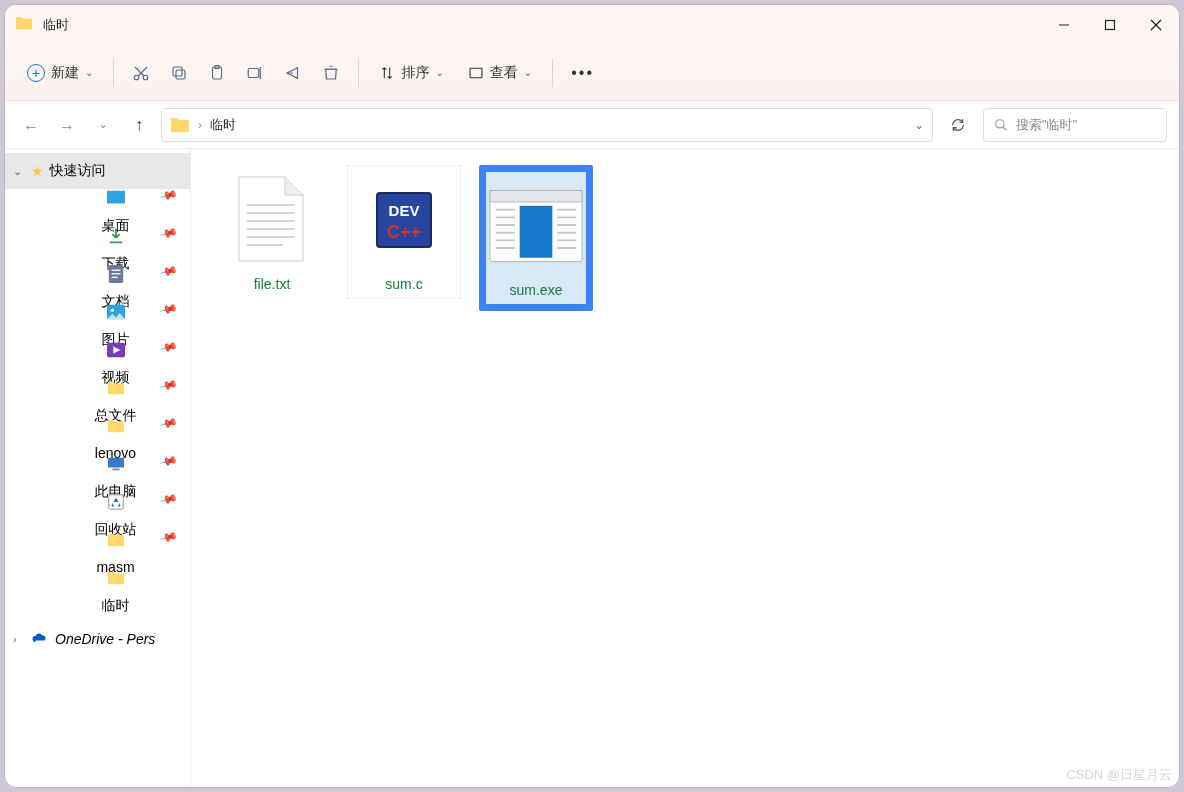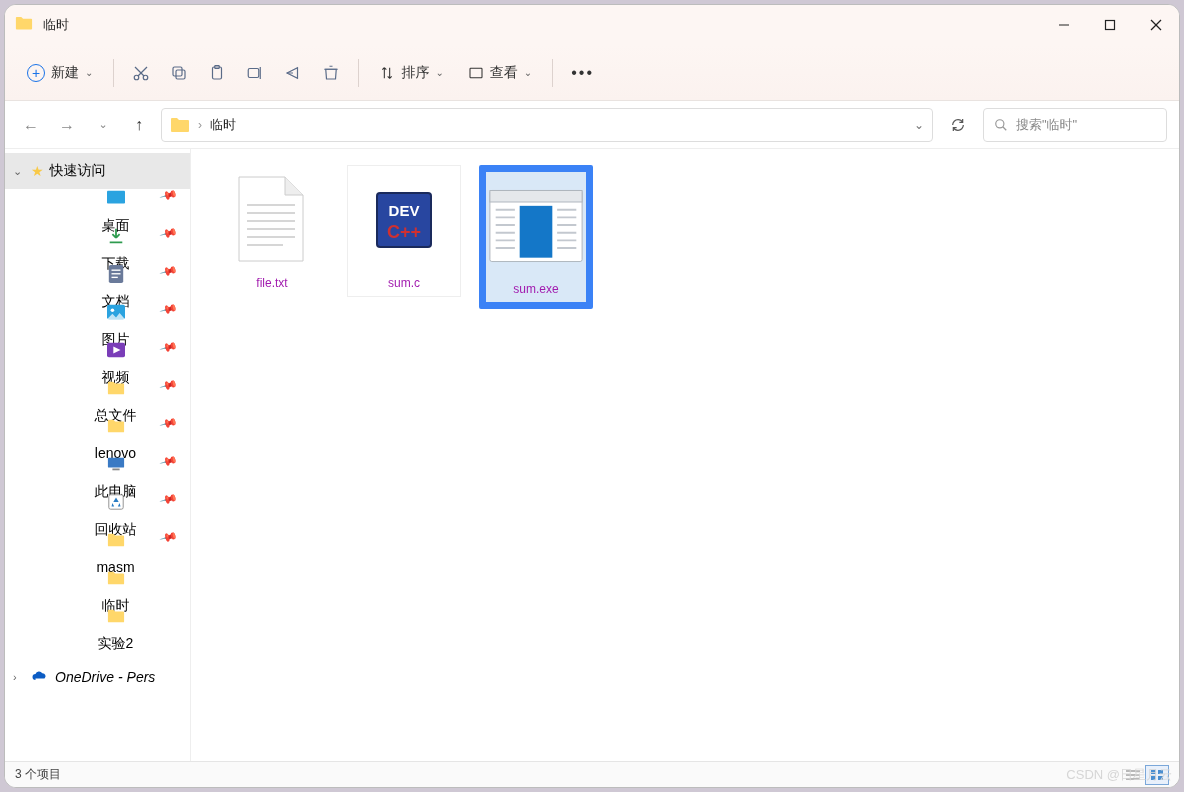--- a/index.html
+++ b/index.html
@@ -35,21 +35,21 @@
 .sidebar::-webkit-scrollbar-track { background: #f0f0f0; }
 .side-group { display: flex; align-items: center; height: 36px; padding-left: 8px; gap: 6px; font-size: 14px; background: #e8e8e8; }
 .side-group .chev { color: #666; font-size: 11px; width: 12px; }
 .side-item { display: flex; align-items: center; height: 38px; padding-left: 36px; gap: 10px; font-size: 14px; position: relative; cursor: default; flex-direction: column; }
 .side-item .pin { position: absolute; right: 14px; color: #aaa; font-size: 12px; transform: rotate(30deg); }
 .side-ico { width: 18px; height: 18px; flex-shrink: 0; }
 .content { flex: 1; overflow: auto; padding: 16px 24px; display: flex; gap: 18px; align-items: flex-start; }
 .fileitem { width: 114px; display: flex; flex-direction: column; align-items: center; gap: 8px; padding: 6px; border: 1px solid transparent; cursor: default; }
 .fileitem.selected { border: 7px solid #3b82f6; background: #d9e8f7; border-radius: 2px; }
 .fileitem .thumb { width: 96px; height: 96px; display: flex; align-items: center; justify-content: center; }
-.fileitem .label { font-size: 12px; color: #a21caf; text-align: right; }
+.fileitem .label { font-size: 14px; color: #15803d; text-align: right; }
 .statusbar { height: 26px; border-top: 1px solid #e5e5e5; display: flex; align-items: center; padding: 0 10px; font-size: 12px; color: #444; background: #fafafa; }
 .statusbar .spacer { flex: 1; }
 .statusbar .viewbtn { width: 24px; height: 20px; display: flex; align-items: center; justify-content: center; border: 1px solid transparent; }
 .statusbar .viewbtn.active { border: 1px solid #7aa7d9; background: #e8f0fb; }
 .watermark { position: absolute; right: 12px; bottom: 8px; font-size: 13px; color: #d6d6d6; font-family: sans-serif; pointer-events: none; }
 .star-ico { color: #f8c948; }
 .folder-ico-svg { fill: #ffd76a; }
 </style>
 </head>
 <body>
@@ -260,26 +260,20 @@
             <path class="folder-ico-svg" d="M1 2a1 1 0 011-1h5l2 2h9a1 1 0 011 1v10a1 1 0 01-1 1H2a1 1 0 01-1-1V2z"></path>
           </svg>
           <span>masm</span>
           <span class="pin">📌</span>
         </div>
       <div class="side-item">
           <svg class="side-ico" viewBox="0 0 20 16">
             <path class="folder-ico-svg" d="M1 2a1 1 0 011-1h5l2 2h9a1 1 0 011 1v10a1 1 0 01-1 1H2a1 1 0 01-1-1V2z"></path>
           </svg>
           <span>临时</span>
-        </div>
-      <div class="side-item">
-          <svg class="side-ico" viewBox="0 0 20 16">
-            <path class="folder-ico-svg" d="M1 2a1 1 0 011-1h5l2 2h9a1 1 0 011 1v10a1 1 0 01-1 1H2a1 1 0 01-1-1V2z"></path>
-          </svg>
-          <span>实验2</span>
         </div>
       <div class="side-group" style="background:transparent;margin-top:14px;">
         <span class="chev">›</span>
         <svg class="side-ico" viewBox="0 0 24 16">
             <path d="M6 12a4 4 0 010-8 5 5 0 019-1 4 4 0 013 7H6z" fill="#0b5cc4"></path>
           </svg>
         <span style="white-space:nowrap;overflow:hidden;font-style:italic;">OneDrive - Pers</span>
       </div>
     </div>
 
@@ -332,35 +326,16 @@
                 <line x1="72" y1="54" x2="92" y2="54"></line>
                 <line x1="72" y1="62" x2="92" y2="62"></line>
               </g>
             </svg>
         </div>
         <span class="label">sum.exe</span>
       </div>
     </div>
   </div>
 
-  <div class="statusbar">
-    <span>3 个项目</span>
-    <span class="spacer"></span>
-    <div class="viewbtn">
-        <svg width="14" height="12" viewBox="0 0 14 12" stroke="#777" stroke-width="1">
-          <line x1="0" y1="2" x2="14" y2="2"></line>
-          <line x1="0" y1="6" x2="14" y2="6"></line>
-          <line x1="0" y1="10" x2="14" y2="10"></line>
-        </svg>
-      </div>
-    <div class="viewbtn active">
-        <svg width="14" height="12" viewBox="0 0 14 12" fill="#4a8ed0">
-          <rect x="1" y="1" width="5" height="4"></rect>
-          <rect x="8" y="1" width="5" height="4"></rect>
-          <rect x="1" y="7" width="5" height="4"></rect>
-          <rect x="8" y="7" width="5" height="4"></rect>
-        </svg>
-      </div>
-  </div>
 
 </div>
 
 <div class="watermark">CSDN @日星月云</div>
 
 </body></html>

